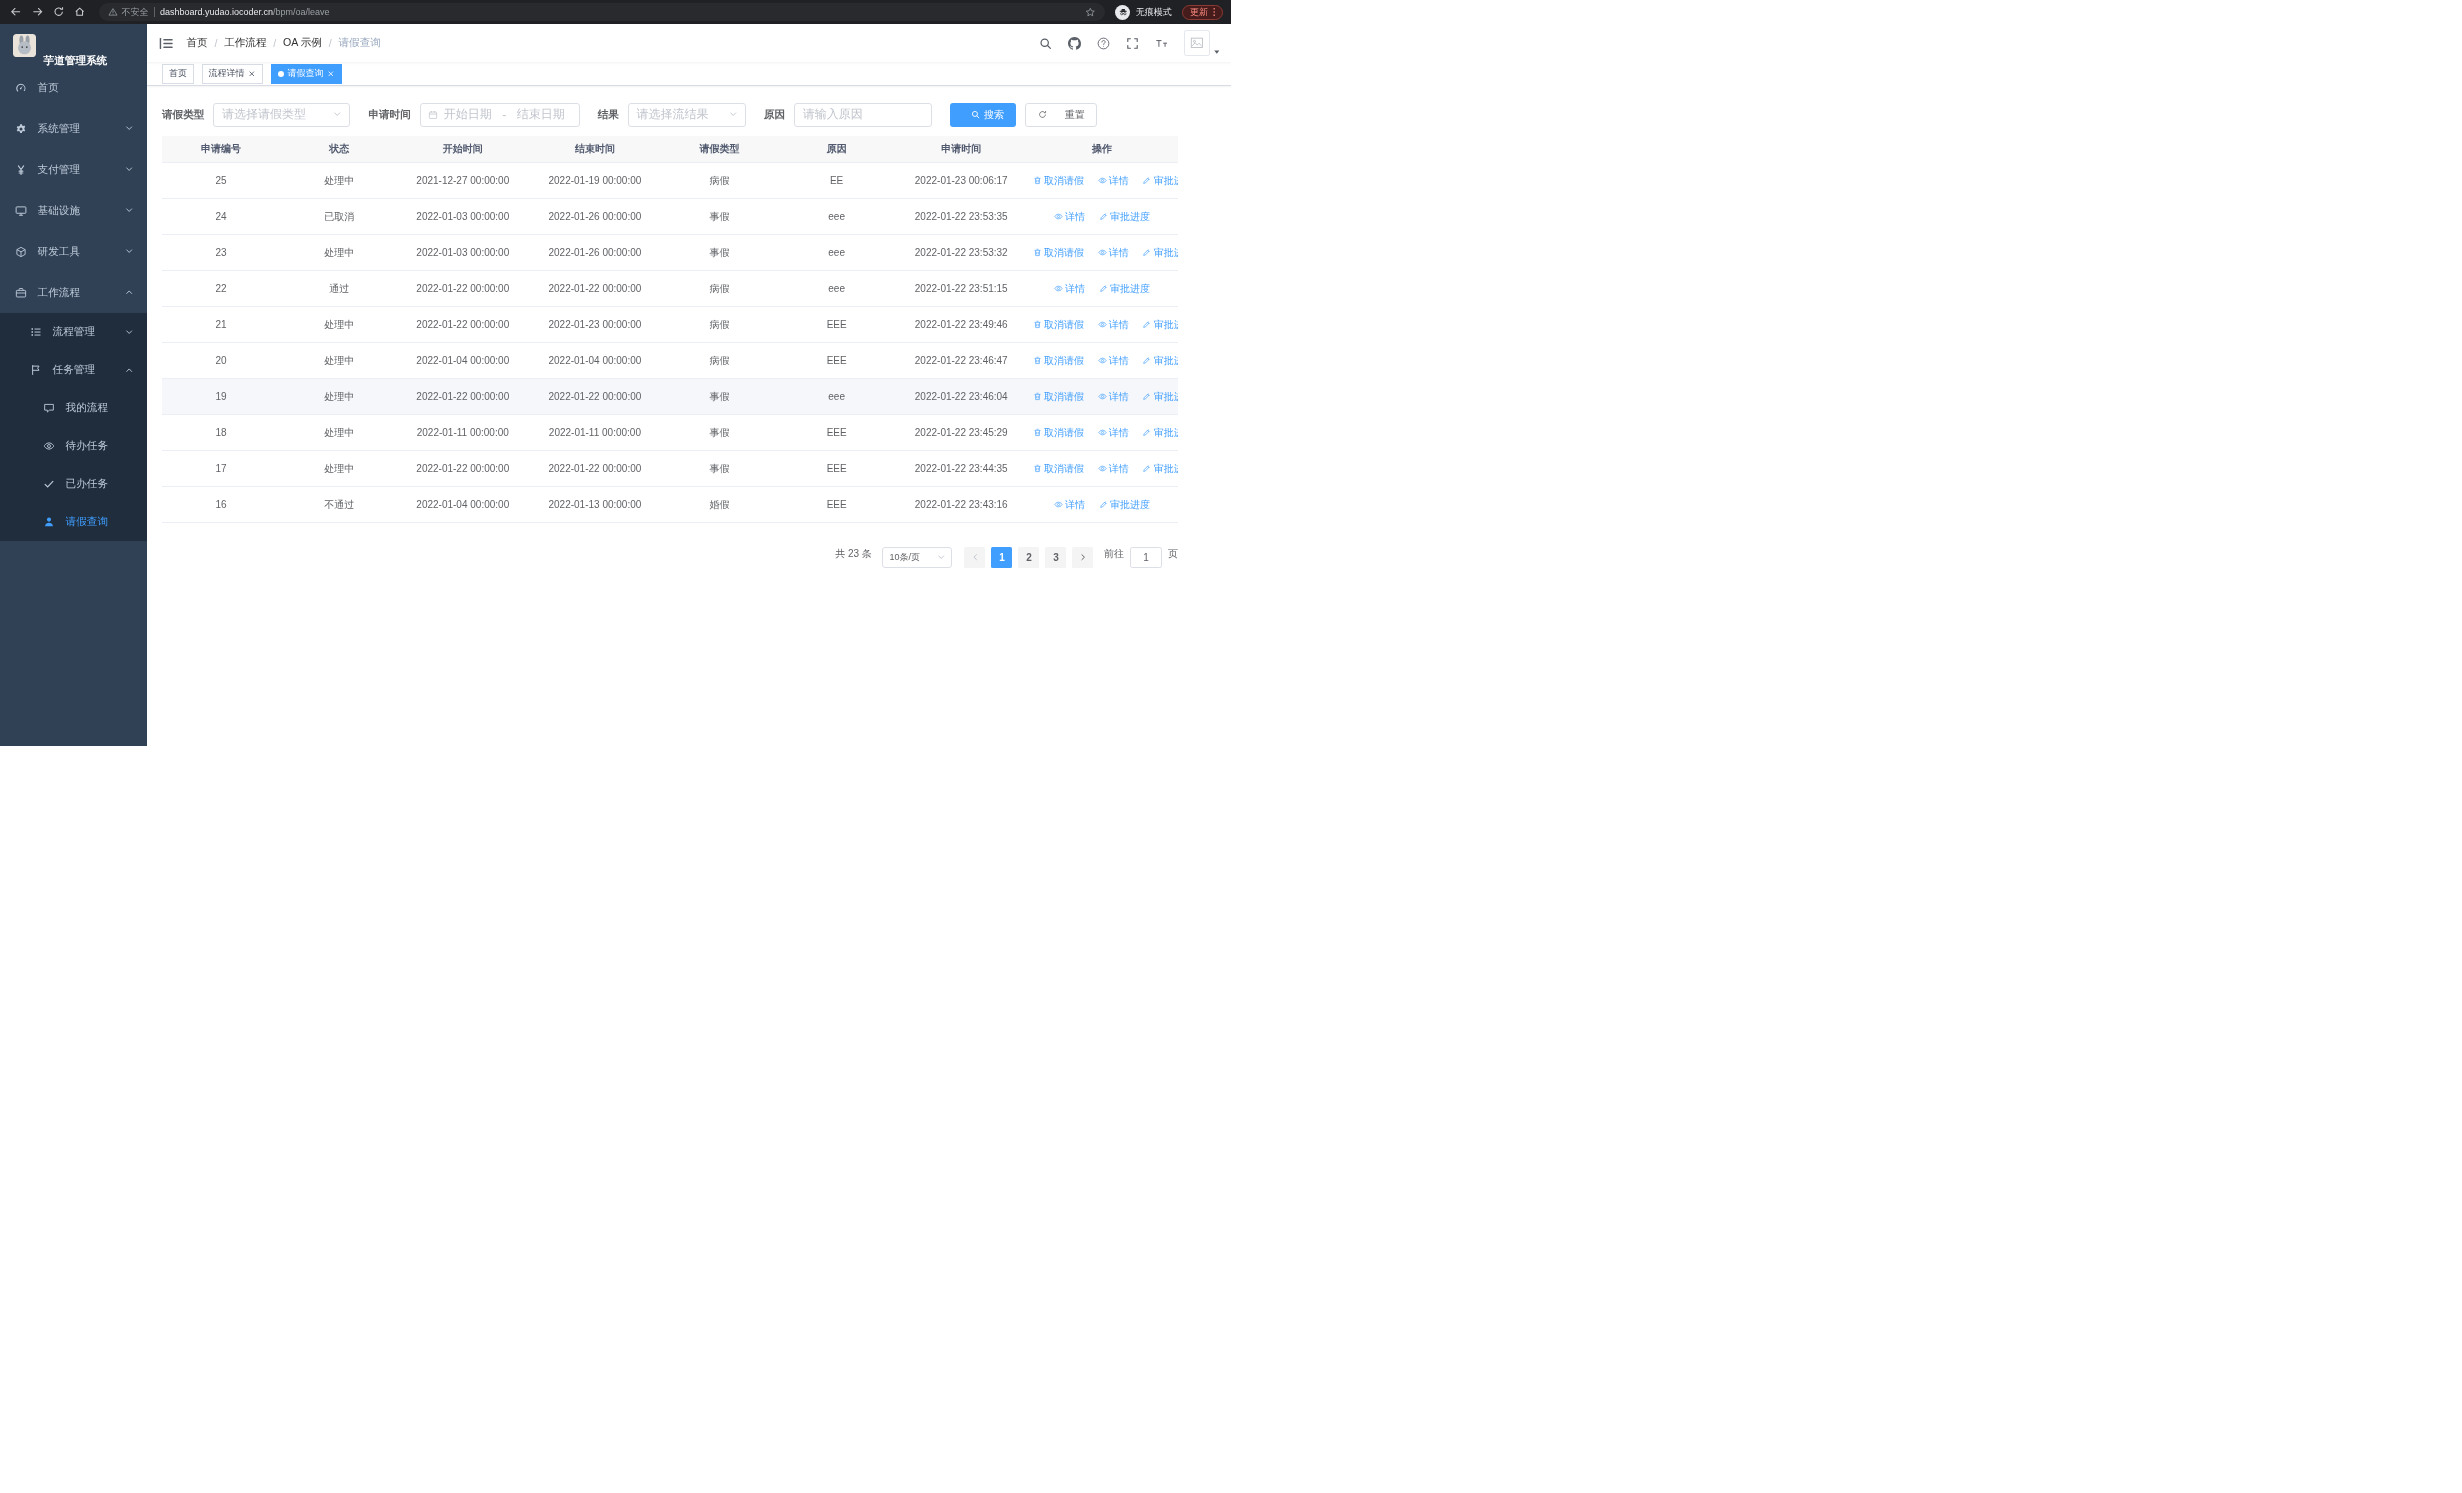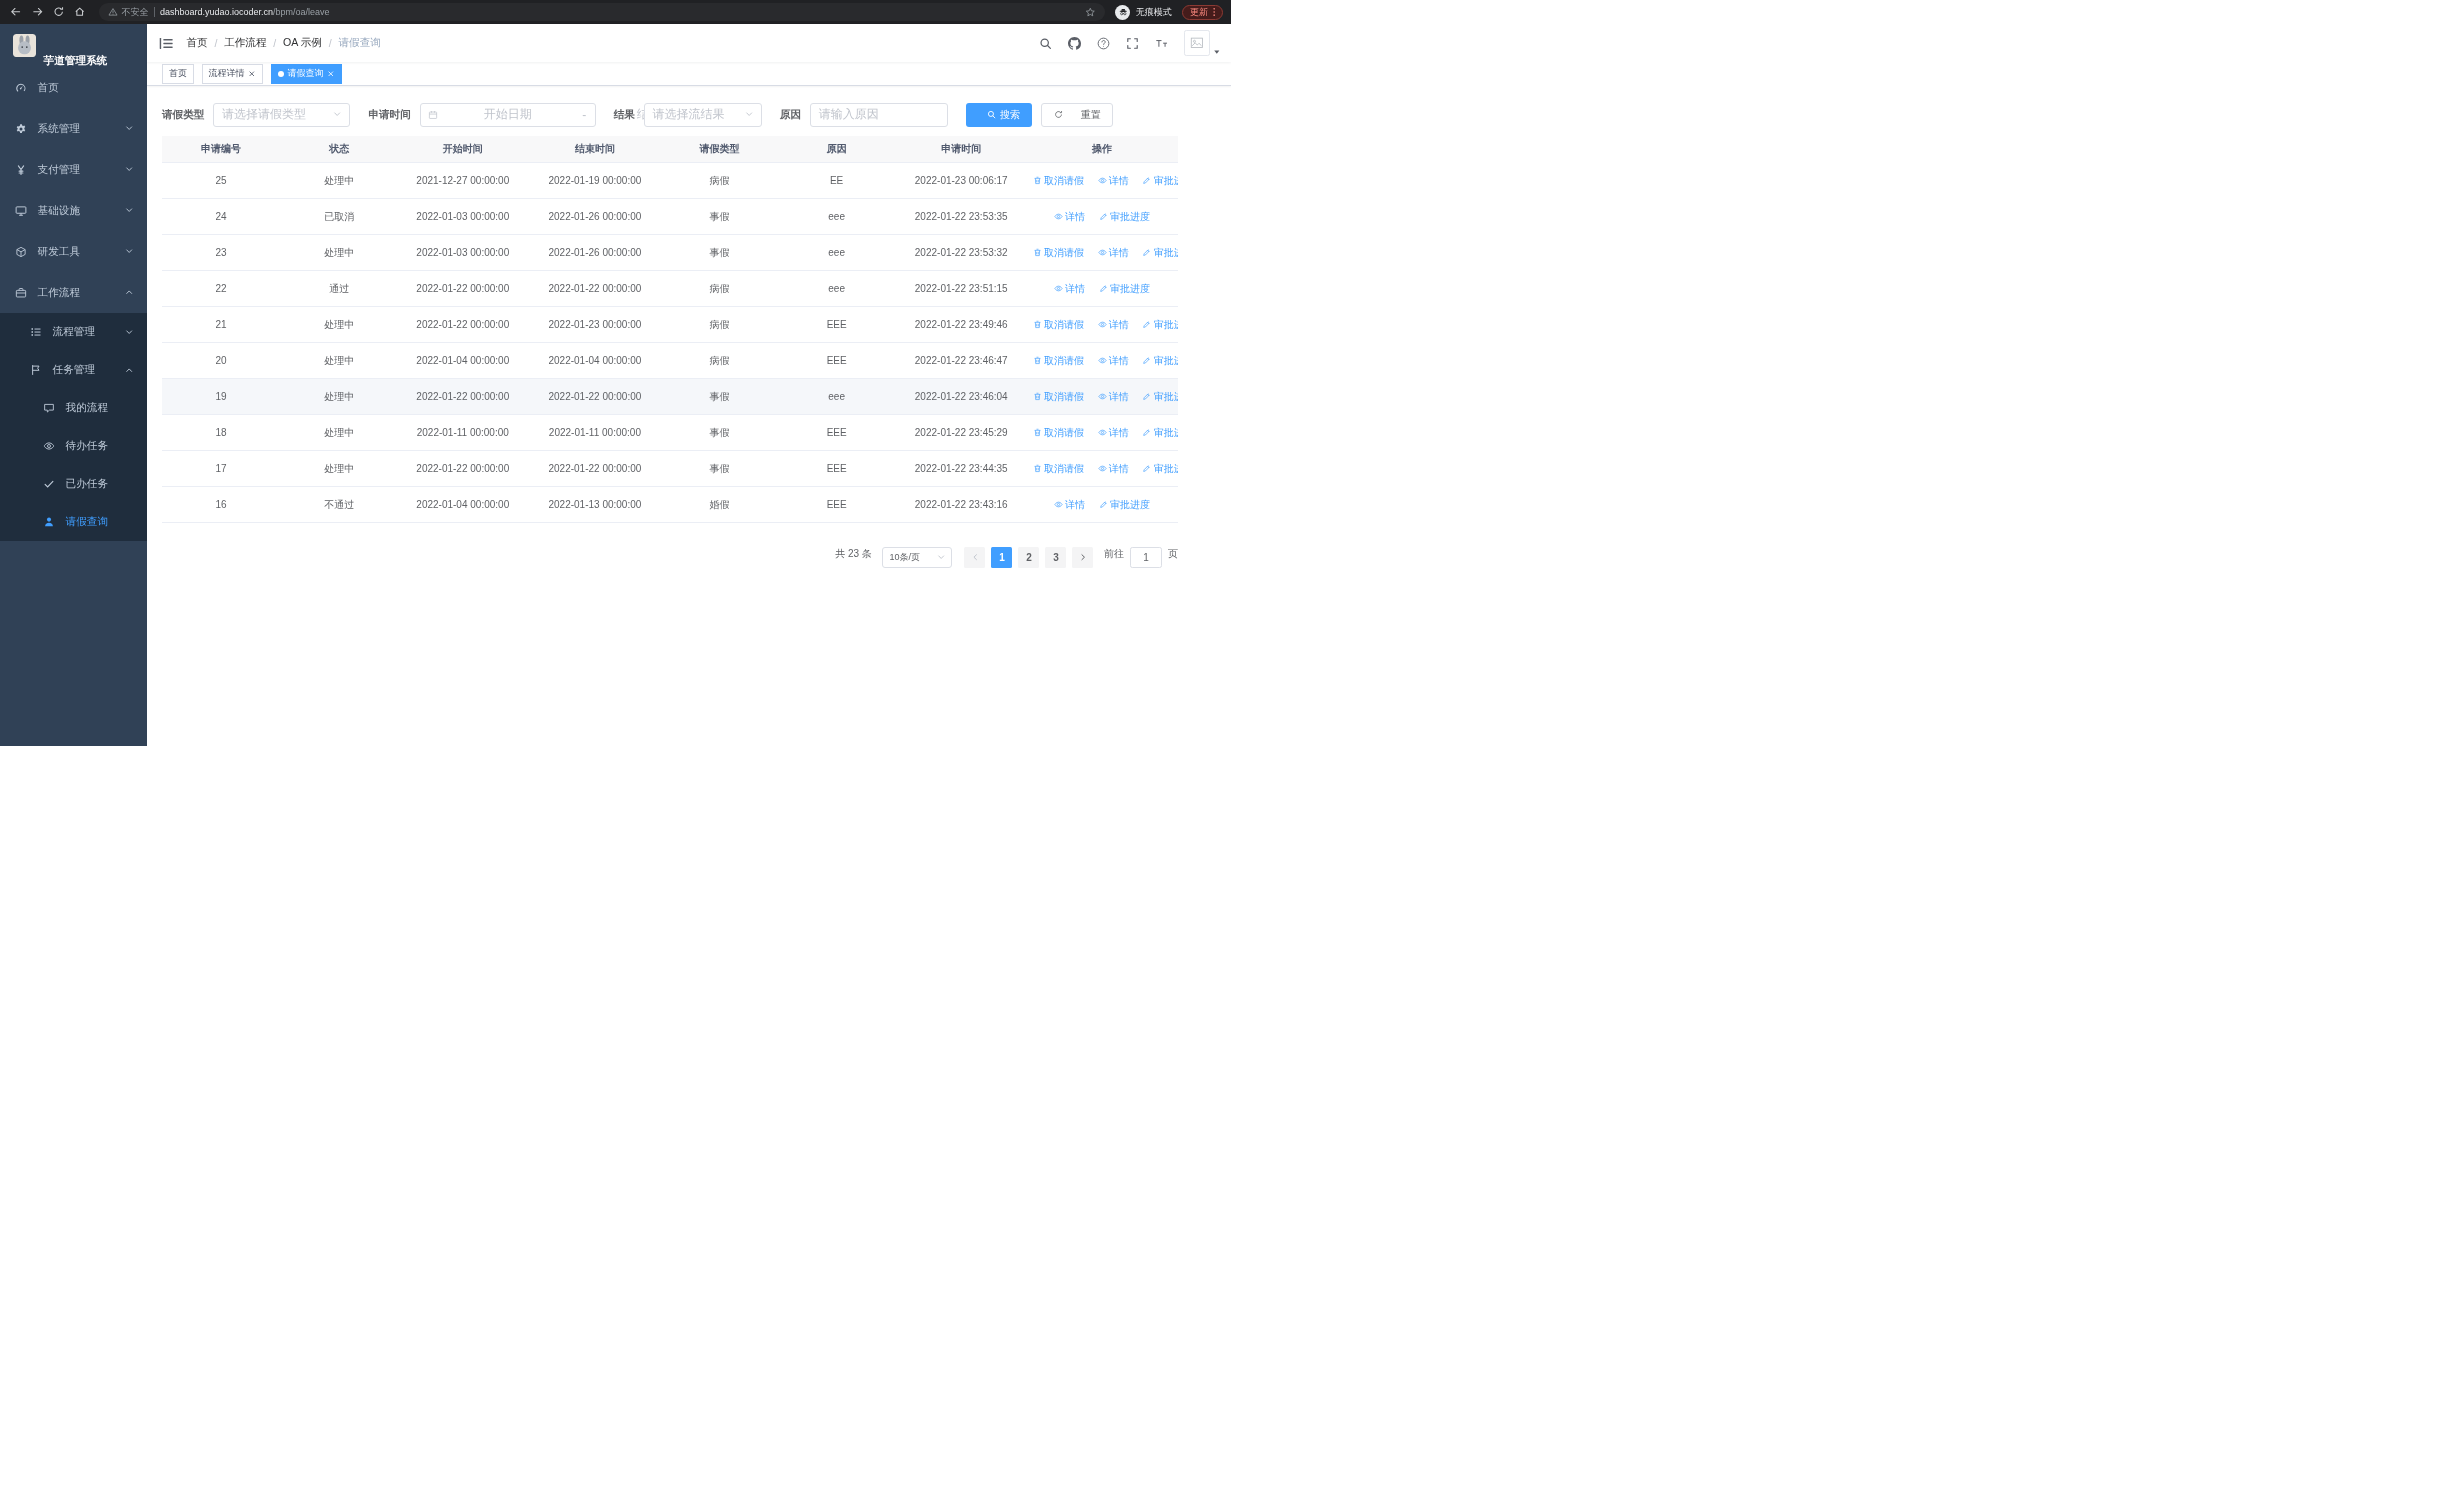--- a/index.html
+++ b/index.html
@@ -73,21 +73,21 @@
 
   
   .main { flex:1; background:#fff; padding:16.7px 0 0 15px; overflow:hidden; }
   .filter-row { display:flex; align-items:center; }
   .f-label { font-size:10.6px; font-weight:600; color:#606266; margin-right:9px; white-space:nowrap; }
   .ctrl { height:24px; border:0.8px solid #dcdfe6; border-radius:3px; background:#fff; display:flex; align-items:center; padding:0 7.6px; font-size:12px; color:#606266; cursor:pointer; margin-right:18px; }
   .ph { color:#c0c4cc; white-space:nowrap; }
   .ctrl .chev { margin-left:auto; color:#c0c4cc; }
   .ctrl .chev svg { width:8.4px; height:8.4px; }
   .w-type { width:137px; }
-  .w-range { width:176px;gap:40px; }
+  .w-range { width:160px; }
   .w-result { width:118px; }
   .w-reason { width:138px; margin-right:18px; }
   .cal-ic { color:#c0c4cc; margin-right:5.3px; }
   .cal-ic svg { width:10px; height:10px; }
   .range-sep { color:#c0c4cc; margin:0 10.6px; }
   .btn { height:24px; border-radius:3px; font-size:10px; display:inline-flex; align-items:center; gap:3.8px; padding:0 11.4px; cursor:pointer; border:0.8px solid transparent; white-space:nowrap; }
   .btn svg { width:9px; height:9px; }
   .btn-primary { background:#409eff; color:#fff;padding-left:20px; }
   .btn-plain { background:#fff; border-color:#dcdfe6; color:#606266;gap:18px; }
   .btn + .btn { margin-left:9px; }

